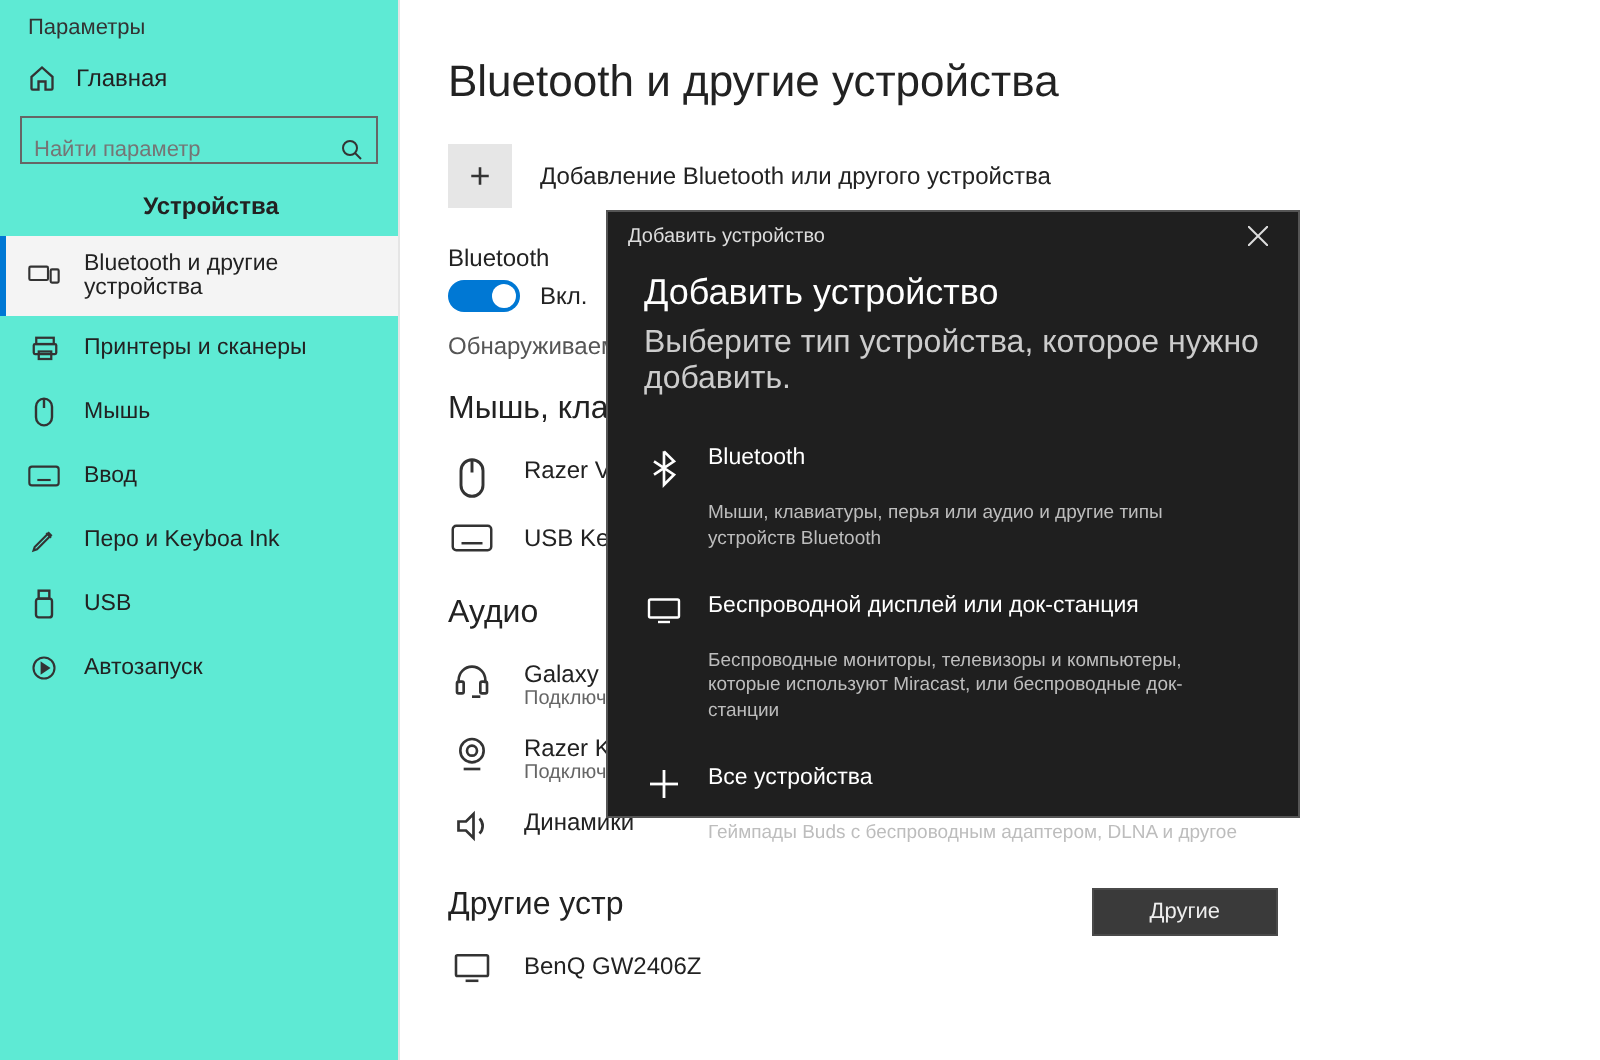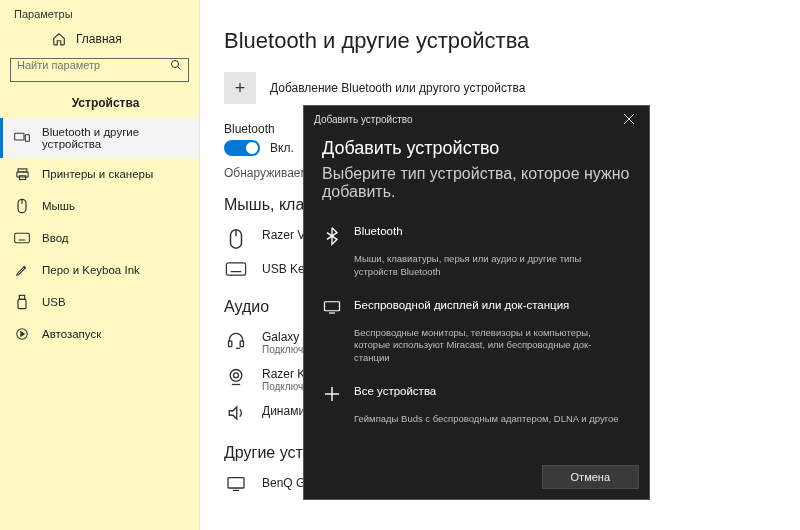--- a/index.html
+++ b/index.html
@@ -1,20 +1,20 @@
 <!DOCTYPE html>
 <html><head>
 <meta charset="utf-8">
 <style>
   * { box-sizing: border-box; margin: 0; padding: 0; font-family: "Segoe UI", Arial, sans-serif; }
   body { width: 800px; height: 530px; background: #fff; overflow: hidden; position: relative; font-size: 12px; color: #222; }
-  .sidebar { position: absolute; left: 0; top: 0; width: 200px; height: 530px; background: #fef9c3; border-right: 1px solid #e5e5e5; padding: 6px 0 0 0; }
+  .sidebar { position: absolute; left: 0; top: 0; width: 200px; height: 530px; background: #5eead4; border-right: 1px solid #e5e5e5; padding: 6px 0 0 0; }
   .win-title { font-size: 11px; padding: 2px 0 6px 14px; color: #333; }
-  .home-row { display: flex; gap: 10px; padding: 6px 0 6px 14px; font-size: 12px; margin-left: 38px; }
-  .search-box { display: flex; align-items: flex-start; border: 1px solid #666; margin: 6px 10px 10px 10px; height: 24px; padding: 0 6px; }
+  .home-row { display: flex; gap: 10px; padding: 6px 0 6px 14px; font-size: 12px; }
+  .search-box { display: flex; align-items: flex-end; border: 1px solid #666; margin: 6px 10px 10px 10px; height: 24px; padding: 0 6px; }
   .search-box input { border: none; outline: none; flex: 1; font-size: 11px; background: transparent; }
   .group-label { font-weight: 600; font-size: 12px; padding: 4px 0 8px 12px; text-align: center; }
   .nav-item { display: flex; align-items: center; gap: 12px; padding: 8px 0 8px 14px; font-size: 11.5px; cursor: pointer; }
   .nav-item.active { border-left: 3px solid #0078d4; padding-left: 11px; background: #f4f4f4; }
   .nav-item .ico { width: 16px; height: 16px; display: flex; align-items: center; justify-content: center; }
 
   .main { position: absolute; left: 200px; top: 0; right: 0; bottom: 0; padding: 0 24px; overflow: hidden; }
   .page-title { font-size: 22px; font-weight: 300; padding: 28px 0 18px 0; color: #222; }
   .add-row { display: flex; align-items: center; gap: 14px; margin-bottom: 18px; }
   .plus-tile { width: 32px; height: 32px; background: #e6e6e6; display: flex; align-items: center; justify-content: center; font-size: 18px; font-weight: 300; color: #333; }
@@ -22,21 +22,21 @@
   .toggle-row { display: flex; align-items: center; gap: 10px; margin: 4px 0 10px 0; }
   .toggle { width: 36px; height: 16px; background: #0078d4; border-radius: 8px; position: relative; }
   .toggle::after { content: ""; position: absolute; right: 2px; top: 2px; width: 12px; height: 12px; background: #fff; border-radius: 50%; }
   .section-h { font-size: 16px; font-weight: 400; margin: 16px 0 8px 0; }
   .dev-row { display: flex; align-items: flex-start; gap: 14px; padding: 6px 0; }
   .dev-row .ico { width: 24px; display:flex; justify-content:center; }
   .dev-row .txt .t1 { font-size: 12px; }
   .dev-row .txt .t2 { font-size: 10px; color: #666; }
 
   
-  .modal { position: absolute; left: 303px; top: 105px; width: 347px; height: 395px; background: #1f1f1f; color: #eaeaea; border: 1px solid #555; display: flex; flex-direction: column; }
+  .modal { position: absolute; left: 303px; top: 105px; width: 347px; height: 304px; background: #1f1f1f; color: #eaeaea; border: 1px solid #555; display: flex; flex-direction: column; }
   .modal .titlebar { display:flex; align-items:center; justify-content:space-between; height: 26px; padding: 0 8px 0 10px; font-size: 10px; color: #ddd; }
   .modal .close { width:24px;height:24px;display:flex;align-items:center;justify-content:center;cursor:pointer; }
   .modal .body { padding: 6px 18px 0 18px; flex:1; }
   .modal h2 { font-size: 18px; font-weight: 300; color: #fff; margin-bottom: 6px; }
   .modal .hint { font-size: 16px; color: #ccc; margin-bottom: 14px; }
   .opt { display:flex; gap: 12px; padding: 10px 0; cursor:pointer; }
   .opt .ico { width: 20px; display:flex; justify-content:center; padding-top:1px; }
   .opt .t1 { font-size: 11.5px; color:#fff; }
   .opt .t2 { font-size: 9.5px; color:#bdbdbd; line-height: 1.35; margin-top:16px; max-width: 270px;}
   .modal .footer { display:flex; justify-content:flex-end; padding: 10px; }
@@ -278,15 +278,15 @@
             <line x1="1" y1="8" x2="15" y2="8"></line>
           </svg>
       </span>
       <div>
         <div class="t1">Все устройства</div>
         <div class="t2">Геймпады Buds с беспроводным адаптером, DLNA и другое</div>
       </div>
     </div>
   </div>
   <div class="footer">
-    <button class="cancel">Отмена</button>
+    <button class="cancel">Другие</button>
   </div>
 </div>
 
 </body></html>

